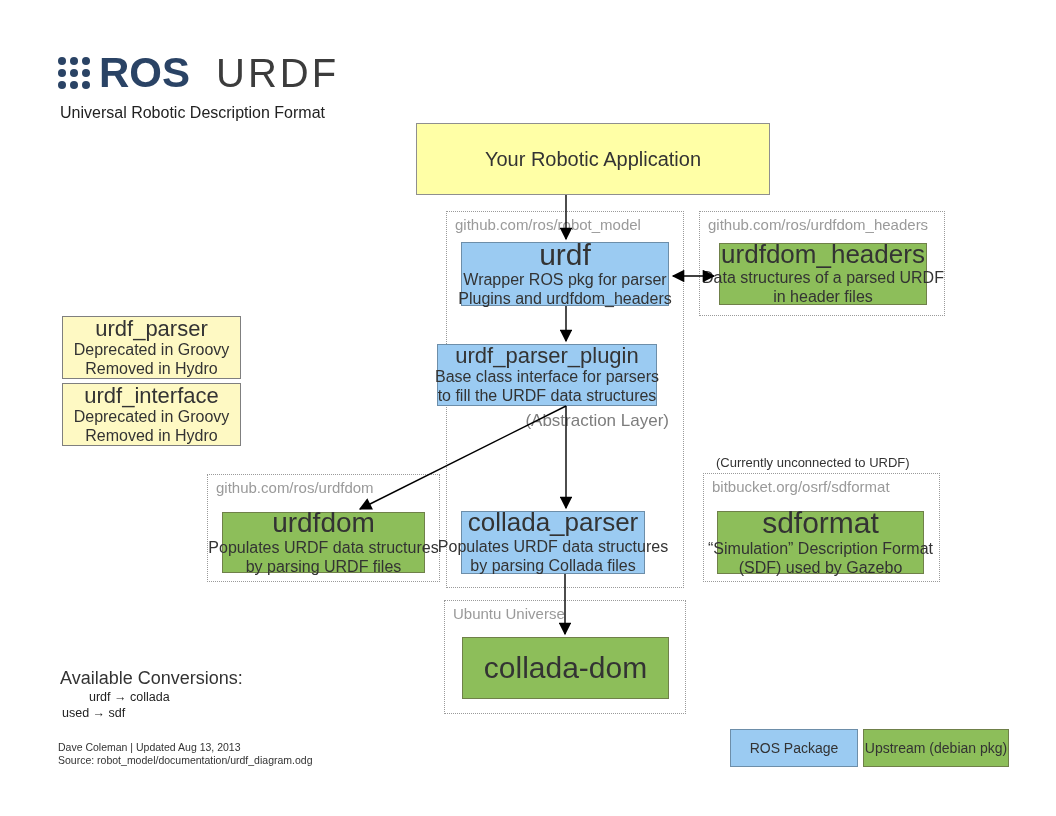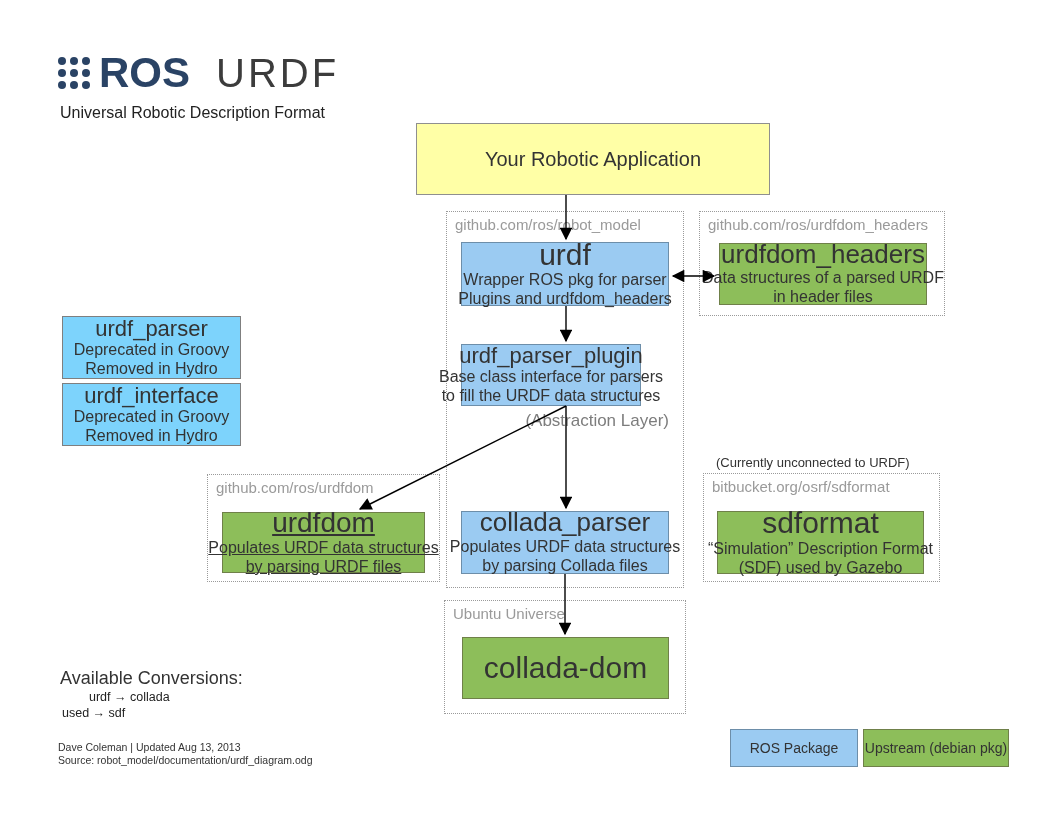--- a/index.html
+++ b/index.html
@@ -21,21 +21,21 @@
   .group { position:absolute; border:1px dotted #9a9a9a; box-sizing:border-box; }
   .group-label { position:absolute; top:4px; left:8px; font-size:15px; color:#9a9a9a; white-space:nowrap; }
 
   
   .node {
     position:absolute; box-sizing:border-box; display:flex; flex-direction:column;
     align-items:center; justify-content:center; text-align:center;
   }
   .node.blue  { background:#9BCBF2; border:1px solid #6d8ea9; }
   .node.green { background:#8DBE5A; border:1px solid #6f8049; }
-  .node.gray  { background:#7dd3fc; border:1px solid #7f7f7f; }
+  .node.gray  { background:#fef9c3; border:1px solid #7f7f7f; }
   .node .title { color:#333; line-height:1.05; white-space:nowrap; }
   .fs30 { font-size:30px; } .fs28 { font-size:28px; } .fs26 { font-size:26px; }
   .fs22 { font-size:22px; }
   .node .desc { font-size:16px; color:#333; line-height:1.18; margin-top:1px; }
   .dline { display:block; white-space:nowrap; }
 
   
   .app-box {
     position:absolute; left:391px; top:123px; width:354px; height:72px; box-sizing:border-box;
     background:#FFFFA6; border:1px solid #8f8f8f;
@@ -107,45 +107,45 @@
   </div>
 
   <div class="node blue" style="left:461px;top:242px;width:208px;height:64px;">
     <div class="title fs30">urdf</div>
     <div class="desc">
       <span class="dline">Wrapper ROS pkg for parser</span>
       <span class="dline">Plugins and urdfdom_headers</span>
     </div>
   </div>
 
-  <div class="node blue" style="left:461px;top:344px;width:180px;height:62px;">
+  <div class="node blue" style="left:437px;top:344px;width:220px;height:62px;">
     <div class="title fs22">urdf_parser_plugin</div>
     <div class="desc">
       <span class="dline">Base class interface for parsers</span>
       <span class="dline">to fill the URDF data structures</span>
     </div>
   </div>
 
-  <div class="node blue" style="left:461px;top:511px;width:208px;height:63px;">
+  <div class="node blue" style="left:461px;top:511px;width:184px;height:63px;">
     <div class="title fs26">collada_parser</div>
     <div class="desc">
       <span class="dline">Populates URDF data structures</span>
       <span class="dline">by parsing Collada files</span>
     </div>
   </div>
 
   <div class="node green" style="left:719px;top:243px;width:208px;height:62px;">
     <div class="title fs26">urdfdom_headers</div>
     <div class="desc">
       <span class="dline">Data structures of a parsed URDF</span>
       <span class="dline">in header files</span>
     </div>
   </div>
 
-  <div class="node green" style="left:222px;top:512px;width:203px;height:61px;text-decoration:underline;">
+  <div class="node green" style="left:222px;top:512px;width:203px;height:61px;">
     <div class="title fs28">urdfdom</div>
     <div class="desc">
       <span class="dline">Populates URDF data structures</span>
       <span class="dline">by parsing URDF files</span>
     </div>
   </div>
 
   <div class="node green" style="left:717px;top:511px;width:207px;height:63px;">
     <div class="title fs30">sdformat</div>
     <div class="desc">

